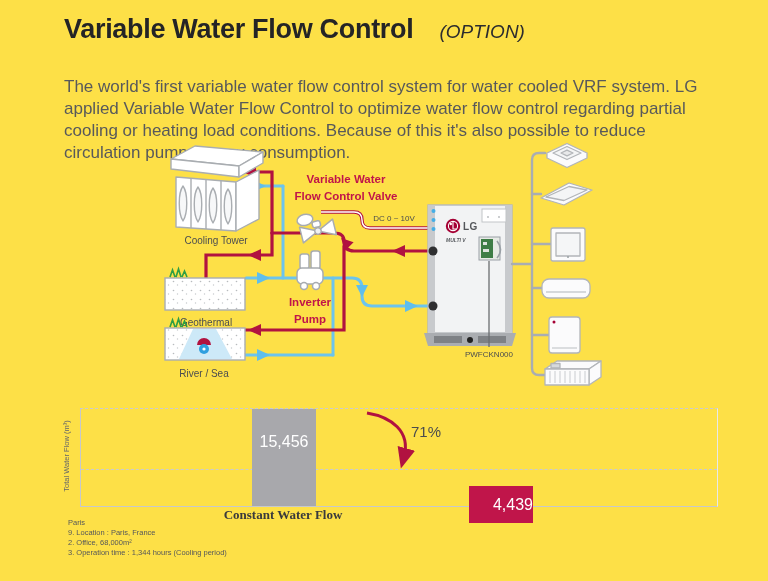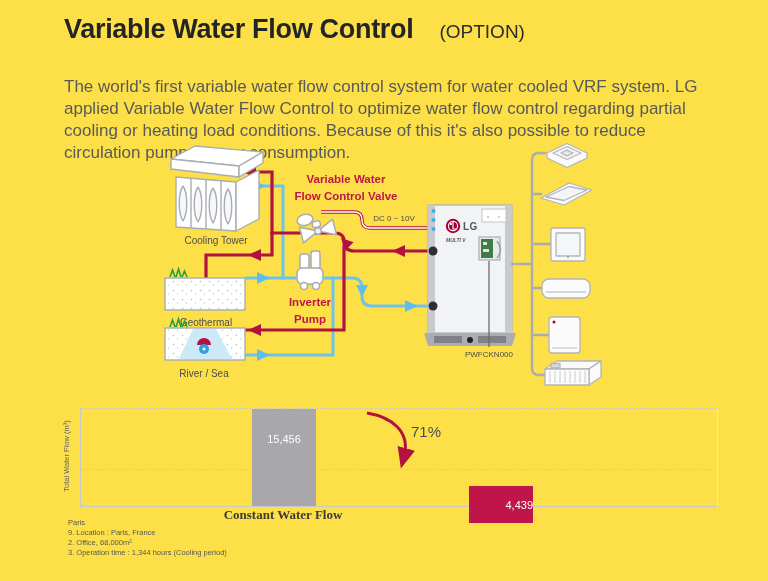--- a/index.html
+++ b/index.html
@@ -1,37 +1,37 @@
 <!DOCTYPE html>
 <html><head>
 <meta charset="utf-8">
 <style>
   html,body{margin:0;padding:0;background:#fff;}
   .page{position:relative;width:768px;height:581px;background:#fde047;overflow:hidden;
         font-family:"Liberation Sans",sans-serif;color:#333;}
   
   .titleRow{position:absolute;left:64px;top:14px;display:flex;align-items:baseline;gap:26px;}
   .title{font-size:27px;font-weight:600;color:#242426;letter-spacing:-.3px;}
-  .option{font-size:19px;font-weight:400;color:#2c2c2e;}
+  .option{font-size:19px;font-weight:400;color:#2c2c2e;font-style:italic;}
   .subtitle{position:absolute;left:65px;top:49px;font-size:12.5px;font-style:italic;font-weight:700;color:#2b2b2d;}
   .desc{position:absolute;left:64px;top:76px;width:656px;font-size:17px;line-height:22px;color:#58595b;}
   
   .diagram{position:absolute;left:0;top:135px;}
   .dlabel{font:400 10px "Liberation Sans",sans-serif;fill:#4b4d50;}
   .rlabel{font:700 11.5px "Liberation Sans",sans-serif;fill:#c0154a;}
   .slabel{font:400 8px "Liberation Sans",sans-serif;fill:#4a4c4e;}
   .tiny{font:700 5px "Liberation Sans",sans-serif;fill:#5a5d61;font-style:italic;}
   .lgtxt{font:700 10px "Liberation Sans",sans-serif;fill:#54565a;letter-spacing:.5px;}
   
   .chart-plot{position:absolute;left:80px;top:408px;width:636px;height:97px;
       border-left:1px solid #c6c8cc;border-bottom:1px solid #c6c8cc;
       border-top:1px dashed #c9cbcf;border-right:1px solid #e7e8ea;}
   .gridmid{position:absolute;left:0;top:60px;width:100%;height:0;border-top:1px dashed #c9cbcf;}
   .bar{position:absolute;display:flex;justify-content:center;}
-  .bar span{color:#fff;font-size:11px;font-weight:400;}
+  .bar span{color:#fff;font-size:16px;font-weight:400;}
   .bar-gray{left:171px;top:0;width:64px;height:97px;background:#a8a8ac;}
   .bar-gray span{margin-top:24px;}
   .bar-red{left:388px;top:77px;width:64px;height:37px;background:#c0154a;align-items:center;justify-content:flex-end;}
   .arrow-overlay{position:absolute;left:0;top:0;pointer-events:none;}
   .pct{position:absolute;left:330px;top:14px;font-size:15px;color:#4a4c4e;}
   .ylab{position:absolute;left:66px;top:456px;transform:translate(-50%,-50%) rotate(-90deg);
         white-space:nowrap;font-size:7.5px;color:#63656a;}
   .cat{position:absolute;top:507px;transform:translateX(-50%);font-size:13px;font-weight:700;}
   .cat0{left:283px;color:#3a3a3c;font-family:Liberation Serif, serif;}
   .cat1{left:500px;color:#c0154a;}

